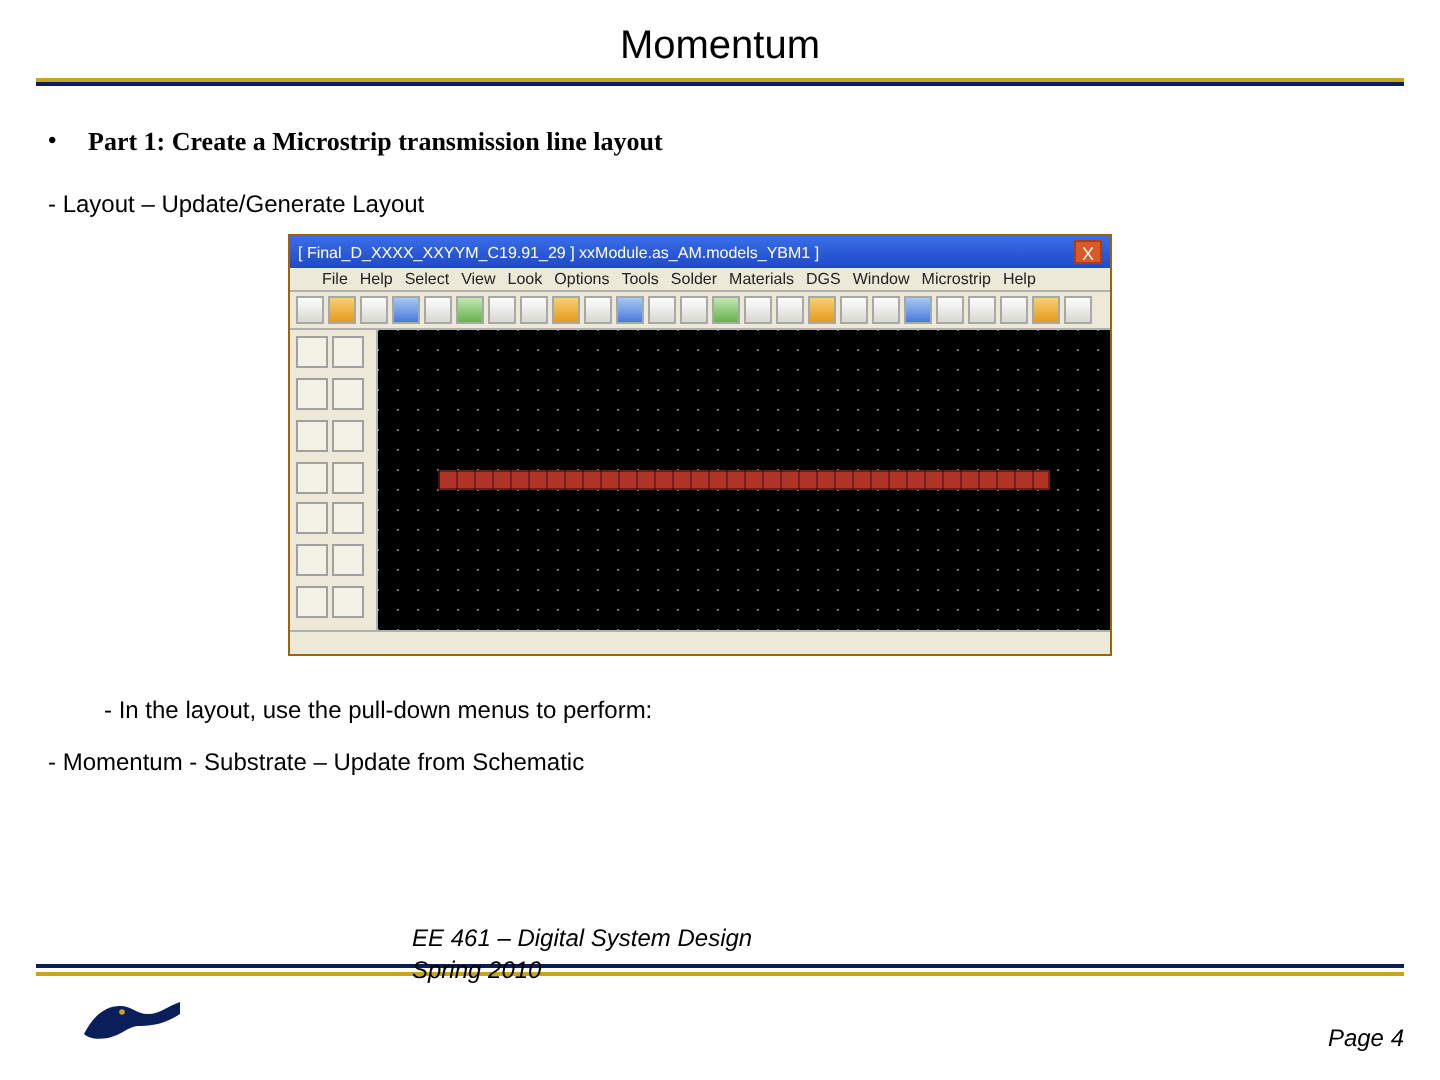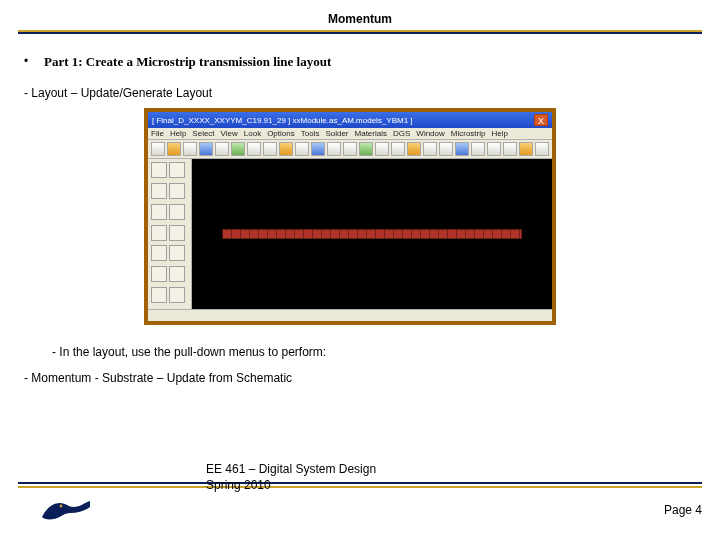--- a/index.html
+++ b/index.html
@@ -1,51 +1,51 @@
 <!DOCTYPE html>
 <html><head>
 <meta charset="utf-8">
 <style>
   * { box-sizing: border-box; margin: 0; padding: 0; }
   html, body { width: 720px; height: 540px; font-family: Arial, Helvetica, sans-serif; background: #fff; color: #000; }
   .slide { width: 720px; height: 540px; position: relative; padding: 12px 18px 0 18px; }
-  .title { text-align: center; font-size: 12px; font-weight: bold; margin-bottom: 4px; }
+  .title { text-align: center; font-size: 20px; font-weight: normal; margin-bottom: 4px; }
   .rule-gold { height: 2px; background: #c9a227; margin: 2px 0 0 0; }
   .rule-navy { height: 2px; background: #0a1e5a; }
   .rule-navy.footer-line { margin-top: 26px; }
   .content { padding: 10px 6px 0 6px; font-size: 12px; }
   .row1 { display: flex; gap: 10px; margin: 10px 0 16px 0; }
   .bullet-dot { width: 10px; }
   .h { font-weight: bold; font-size: 13px; font-family: Liberation Serif, serif; }
   .lvl1 { margin-left: 28px; margin-top: 4px; margin-bottom: 12px; }
   .lvl2 { margin-top: 4px; margin-bottom: 8px; }
   .shot-wrap { margin-left: 120px; margin-bottom: 20px; }
-  .shot { width: 412px; border: 4px solid #a16207; background: #ece9d8; font-size: 8px; }
+  .shot { width: 412px; border: 1px solid #a16207; background: #ece9d8; font-size: 8px; }
   .tb { background: linear-gradient(#3a6ee7,#1f49c8); color: #fff; padding: 2px 4px; display: flex; align-items: center; gap: 4px; }
   .tb .x { margin-left: auto; background: #d85a2a; width: 14px; height: 12px; text-align: center; line-height: 12px; border: 1px solid #b23c10; font-size: 9px; }
-  .menu { background: #ece9d8; border-bottom: 1px solid #b0b0b0; padding: 1px 3px; color: #222; display: flex; gap: 6px; flex-wrap: nowrap; white-space: nowrap; }
+  .menu { background: #ece9d8; border-bottom: 1px solid #b0b0b0; padding: 1px 16px; color: #222; display: flex; gap: 6px; flex-wrap: nowrap; white-space: nowrap; }
   .tbar { background: #ece9d8; border-bottom: 1px solid #b0b0b0; padding: 2px 3px; display: flex; gap: 2px; }
   .ticon { width: 14px; height: 14px; border: 1px solid #a8a8a8; background: linear-gradient(#fefefe,#d8d8d0); }
   .ticon.r { background: linear-gradient(#f8d070,#e49a20); }
   .ticon.b { background: linear-gradient(#a8c8f8,#4a78d8); }
   .ticon.g { background: linear-gradient(#c0e8b0,#6ab050); }
   .workrow { display: flex; }
   .palette { width: 44px; background: #ece9d8; border-right: 1px solid #b0b0b0; padding: 3px; display: flex; flex-wrap: wrap; gap: 2px; }
   .pbtn { width: 16px; height: 16px; border: 1px solid #a0a0a0; background: #f4f2e6; font-size: 7px; text-align: center; line-height: 14px; color: #333; }
   .canvas { flex: 1; background: #000; position: relative; height: 150px; }
   .grid-dots { position: absolute; inset: 0;
     background-image: radial-gradient(#7a7a7a 0.6px, transparent 0.6px);
     background-size: 10px 10px; background-position: 5px 5px; }
   .trace { position: absolute; left: 30px; right: 30px; top: 70px; height: 10px;
     background: #b03328; border: 1px solid #6a1e16; }
   .ticks { position: absolute; left: 30px; right: 30px; top: 70px; height: 10px;
     background-image: repeating-linear-gradient(90deg, rgba(0,0,0,0.35) 0 1px, transparent 1px 9px); }
   .status { background: #ece9d8; border-top: 1px solid #b0b0b0; height: 12px; }
   .footer { position: absolute; left: 18px; right: 18px; bottom: 14px; }
-  .foot-row { display: flex; align-items: center; padding-top: 6px; }
+  .foot-row { display: flex; align-items: flex-end; padding-top: 6px; font-style: italic; }
   .logo { width: 56px; height: 32px; margin-left: 20px; display: flex; align-items: center; justify-content: center; }
   .foot-center { position: absolute; left: 0; right: 0; top: 6px; text-align: left; padding-left: 188px; font-size: 12px; line-height: 1.3; }
   .foot-right { margin-left: auto; font-size: 12px; }
 </style>
 </head>
 <body>
 
 <div class="slide">
 
   <div class="title">Momentum</div>

